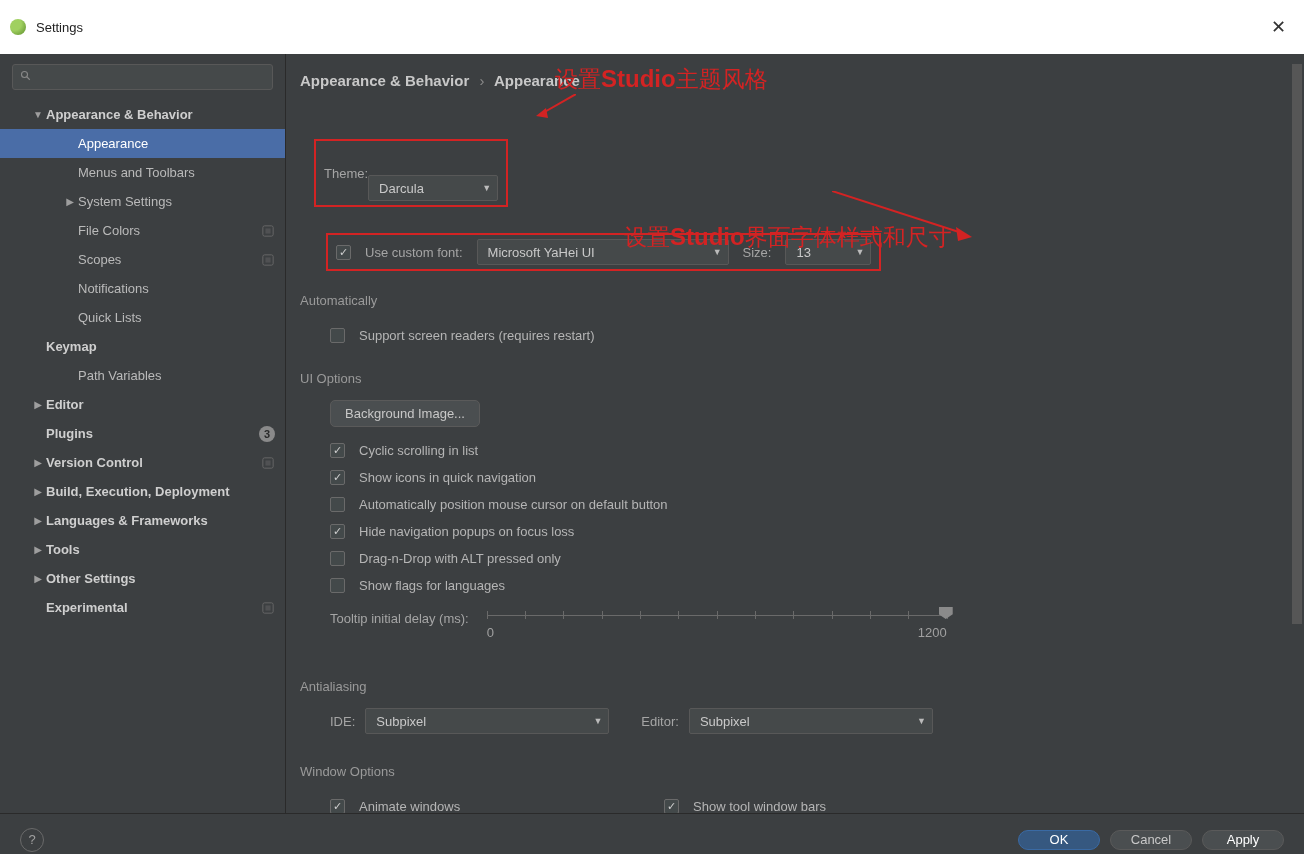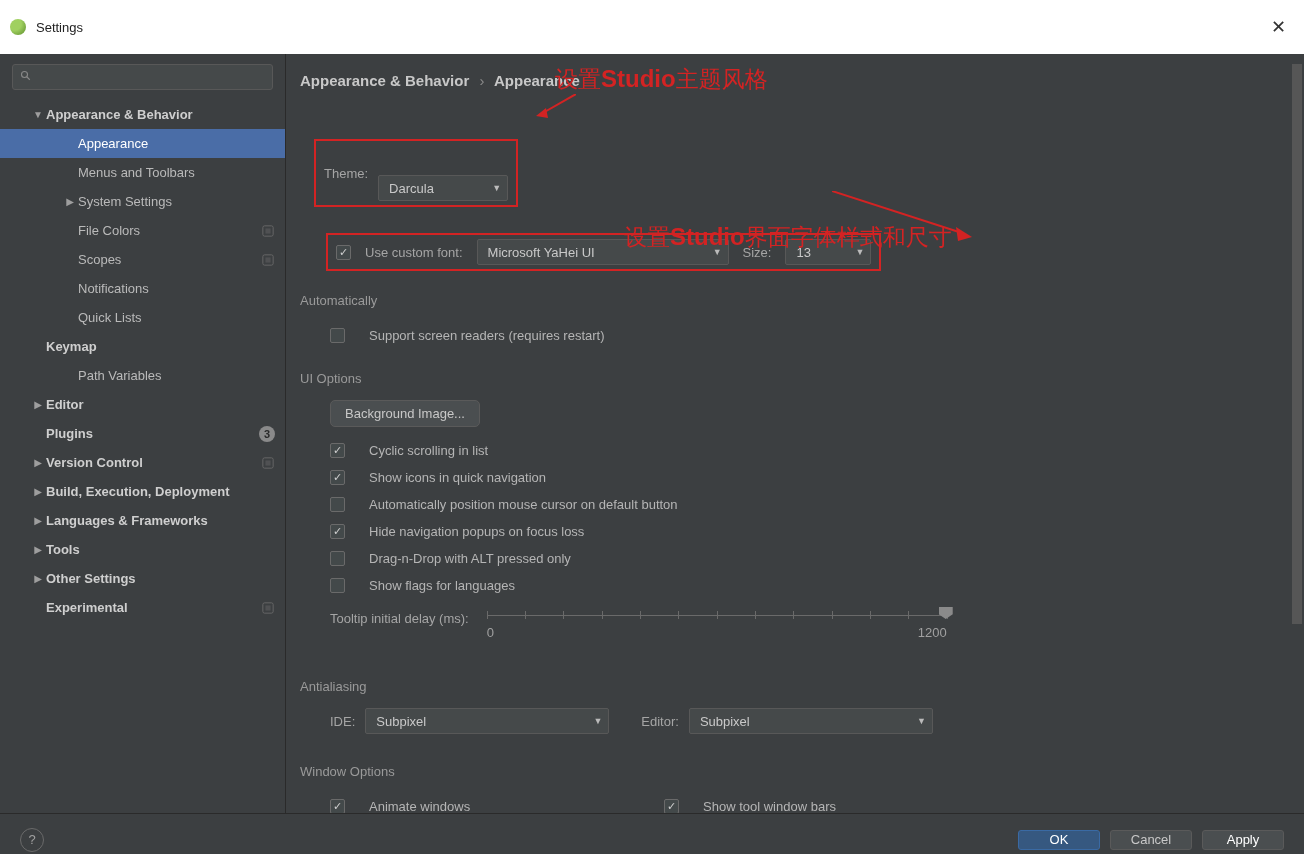--- a/index.html
+++ b/index.html
@@ -150,21 +150,21 @@
   display: inline-flex;
   align-items: center; justify-content: center;
   font-size: 11px;
   color: #d0d0d0;
   cursor: pointer;
   flex-shrink: 0;
 }
 .check-row {
   display: flex;
   align-items: center;
-  gap: 24px;
+  gap: 14px;
   height: 27px;
 }
 .check-row .clabel { color: #b5b5b5; }
 .section-title {
   color: #9a9a9a;
   margin-top: 22px;
   margin-bottom: 14px;
   font-size: 13px;
 }
 .button {
@@ -196,21 +196,20 @@
   background:#8a8a8a;
   clip-path: polygon(0 0, 100% 0, 100% 60%, 50% 100%, 0 60%);
 }
 .slider-labels { position:absolute; top:16px; left:0; right:0; display:flex; justify-content:space-between; color:#a0a0a0; }
 
 .redbox {
   border: 2px solid #d32323;
   padding: 4px 8px;
   display: inline-flex;
   align-items: center;
-  gap: 10px;
 }
 .annot {
   position: absolute;
   color: #d32323;
   font-size: 23px;
   font-weight: 400;
   pointer-events: none;
 }
 .annot .heavy { font-weight: 900; font-size: 24px; }
 .arrow-svg { position:absolute; pointer-events:none; }
@@ -245,21 +244,21 @@
   border-radius: 50%;
   border: 1px solid #6a6a6a;
   display:flex; align-items:center; justify-content:center;
   color:#a0a0a0;
   cursor:pointer;
 }
 .footer .spacer { flex:1; }
 .footer .btn {
   height: 20px;
   min-width: 82px;
-  border-radius: 3px;
+  border-radius: 11px;
   display:inline-flex; align-items:center; justify-content:center;
   margin-left: 10px;
   cursor:pointer;
   border:1px solid #5a5a5a;
   background:#4a4e50;
   color:#c8c8c8;
 }
 .footer .btn.primary { background:#365880; border-color:#3a6aa4; color:#fff; }
 .footer .btn.disabled { color:#ffffff; cursor:default; }
 .grid2 { display:grid; grid-template-columns: 310px 1fr; gap: 0 24px; }

